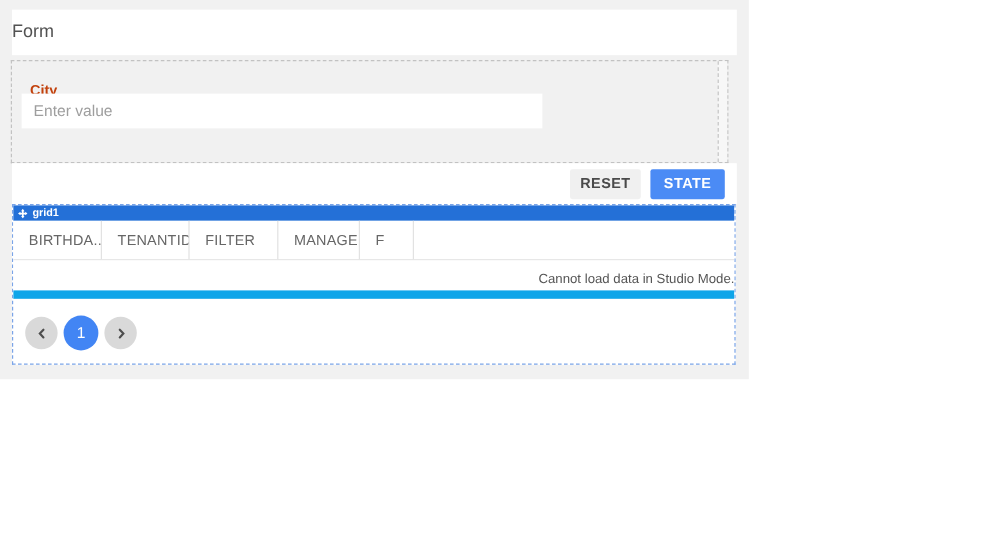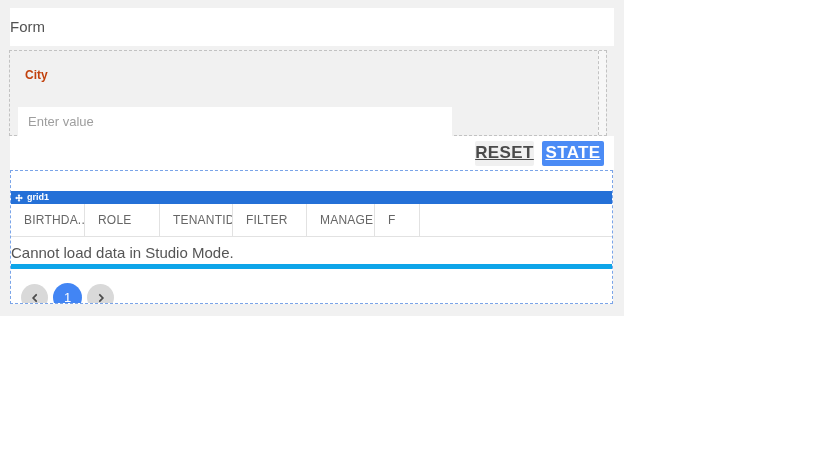--- a/index.html
+++ b/index.html
@@ -35,61 +35,58 @@
     font-size: 12px; font-weight: bold; color: #c2410c;
   }
   .field-input {
     position: absolute; left: 8px; top: 27px;
     width: 434px; height: 29px;
     border: none; outline: none;
     background: #ffffff;
     padding-left: 10px;
     font-size: 13px; color: #333;
     font-family: "Liberation Sans", sans-serif;
-    margin-top: 29px;
   }
   .field-input::placeholder { color: #9e9e9e; opacity: 1; }
   .fieldset-strip {
     position: absolute; right: 0; top: 0; bottom: 0;
     width: 8px; background: #f7f7f7;
     border-left: 1px dashed #c2c2c2;
   }
 
   
   .toolbar {
     position: absolute; left: 10px; top: 136px;
     width: 604px; height: 34px;
     background: #ffffff;
     display: flex; justify-content: flex-end; align-items: center;
     gap: 8px; padding-right: 10px;
   }
   .btn {
     height: 25px; border: none; border-radius: 2px;
-    font-size: 17px; font-weight: bold; letter-spacing: 0.4px;
+    font-size: 12px; font-weight: bold; letter-spacing: 0.4px;
     font-family: "Liberation Sans", sans-serif;
     cursor: pointer;
-    text-decoration: underline;
   }
   .btn-reset  { width: 59px; background: #f0f0f0; color: #4a4a4a; }
   .btn-cancel { width: 69px; background: #f9a11b; color: #ffffff; }
   .btn-filter { width: 62px; background: #4b8bf5; color: #ffffff; }
 
   
   .grid {
     position: absolute; left: 10px; top: 170px;
     width: 603px; height: 134px;
     background: #ffffff;
     border: 1px dashed #7aa4e8;
     overflow: hidden;
   }
   .grid-tag {
     height: 13px; background: #2470d7;
     display: flex; align-items: center; gap: 4px;
     padding-left: 4px;
-    margin-top: 20px;
   }
   .move-icon { width: 8px; height: 8px; flex: 0 0 auto; }
   .grid-tag-label {
     font-size: 9px; font-weight: bold; color: #ffffff; line-height: 13px;
   }
   .grid-header {
     display: flex; height: 33px;
     border-bottom: 1px solid #e2e2e2;
     background: #ffffff;
   }
@@ -98,22 +95,22 @@
     border-right: 1px solid #e2e2e2;
     line-height: 32px; padding-left: 13px; padding-right: 4px;
     font-size: 12px; color: #666666; letter-spacing: 0.2px;
     white-space: nowrap; overflow: hidden;
   }
   .cell.c0 { width: 69px; } .cell.c1 { width: 74px; } .cell.c2 { width: 75px; }
   .cell.c3 { width: 73px; } .cell.c4 { width: 75px; } .cell.c5 { width: 74px; }
   .cell.c6 { width: 68px; } .cell.c7 { width: 57px; } .cell.c8 { width: 45px; }
   .grid-message {
     height: 32px; line-height: 32px;
-    text-align: left; font-size: 15px; color: #555555;
-    border-bottom: 5px solid #0ea5e9;
+    text-align: right; font-size: 11px; color: #555555;
+    border-bottom: 7px solid #0ea5e9;
     background: #ffffff;
   }
   .grid-pagination {
     display: flex; align-items: center; gap: 5px;
     padding: 14px 0 0 10px;
   }
   .page-circle {
     width: 27px; height: 27px; border-radius: 50%;
     background: #d9d9d9;
     display: flex; align-items: center; justify-content: center;
@@ -148,21 +145,20 @@
 
     <div class="grid-tag">
       <svg class="move-icon" viewBox="0 0 10 10">
         <path d="M5 0 L6.8 2.5 H5.9 V4.1 H7.5 V3.2 L10 5 L7.5 6.8 V5.9 H5.9 V7.5 H6.8 L5 10 L3.2 7.5 H4.1 V5.9 H2.5 V6.8 L0 5 L2.5 3.2 V4.1 H4.1 V2.5 H3.2 Z" fill="#ffffff"></path>
       </svg>
       <span class="grid-tag-label">grid1</span>
     </div>
 
     <div class="grid-header">
       <div class="cell c1">BIRTHDA...</div>
-      <div class="cell c2">ROLE</div>
       <div class="cell c3">TENANTID</div>
       <div class="cell c5">FILTER</div>
       <div class="cell c6">MANAGE...</div>
       <div class="cell c8">F</div>
     </div>
 
     <div class="grid-message">Cannot load data in Studio Mode.</div>
 
     <div class="grid-pagination">
       <div class="page-circle">

